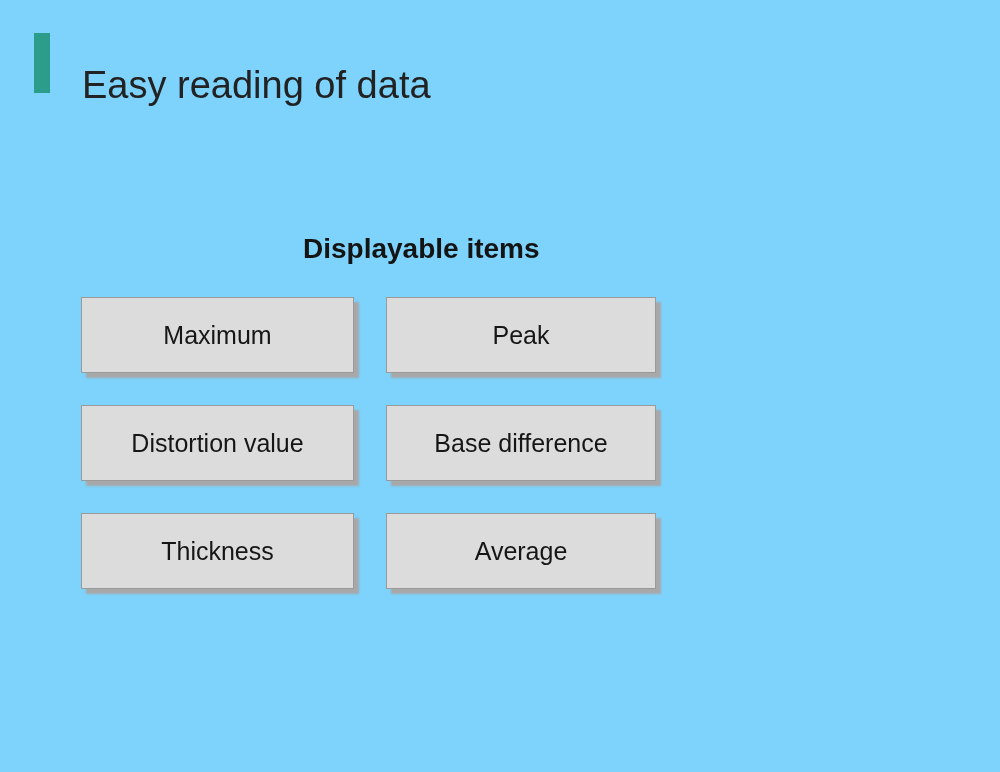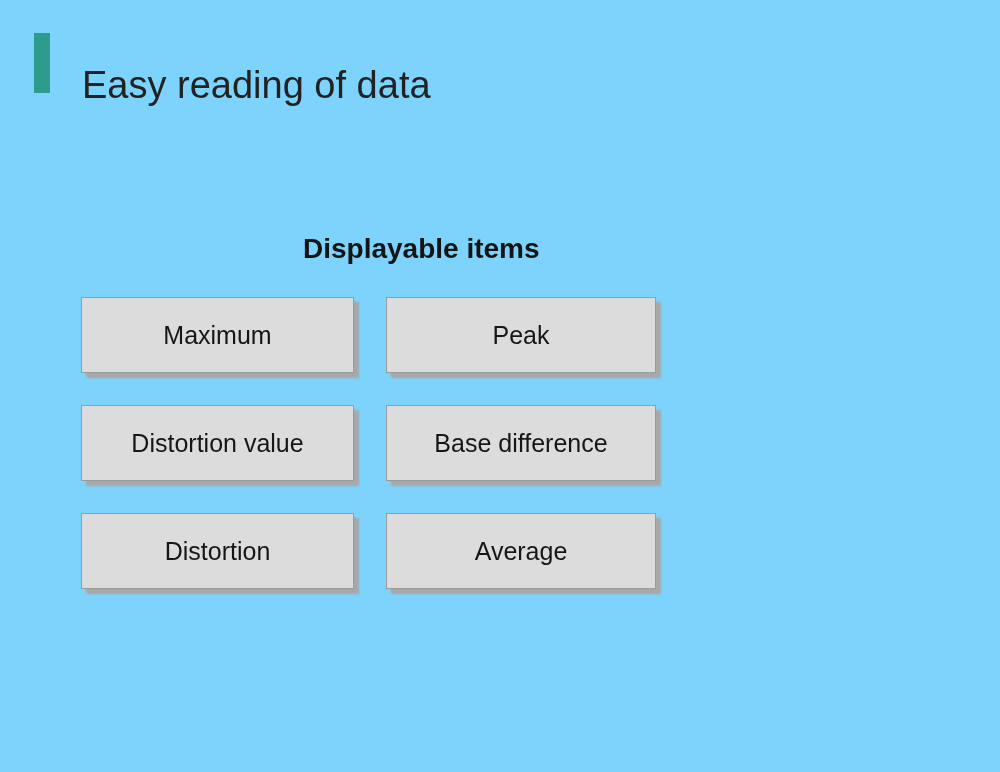--- a/index.html
+++ b/index.html
@@ -89,17 +89,17 @@
   <h1 class="page-title">Easy reading of data</h1>
 
 
   <div class="items-heading">Displayable items</div>
 
   <div class="items-grid">
     <div class="item-btn">Maximum</div>
     <div class="item-btn">Peak</div>
     <div class="item-btn">Distortion value</div>
     <div class="item-btn">Base difference</div>
-    <div class="item-btn">Distortion</div>
+    <div class="item-btn">Thickness</div>
     <div class="item-btn">Average</div>
   </div>
 
 </div>
 
 </body></html>

